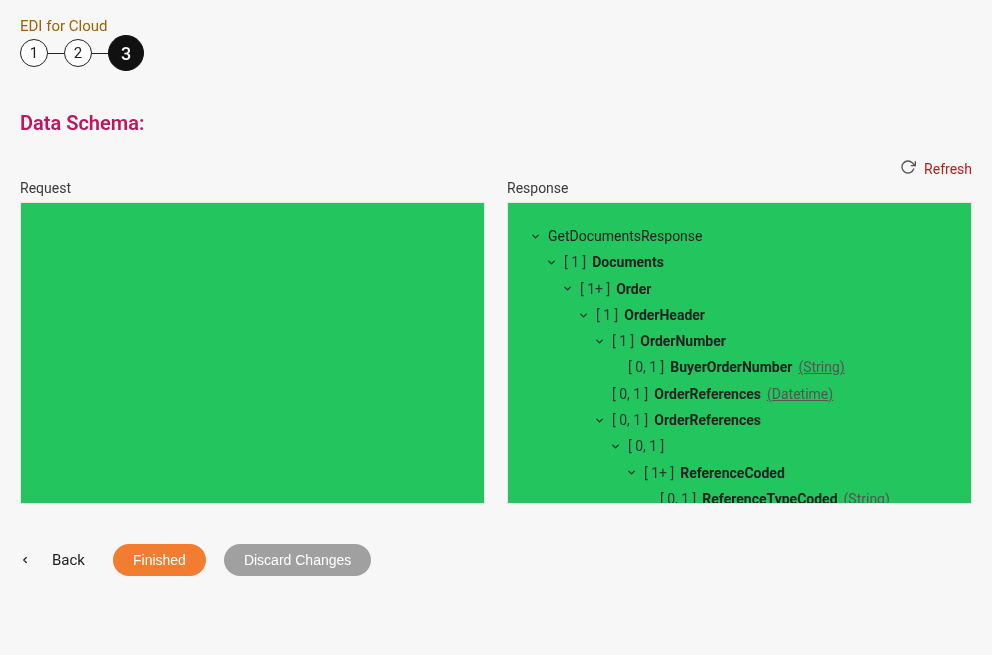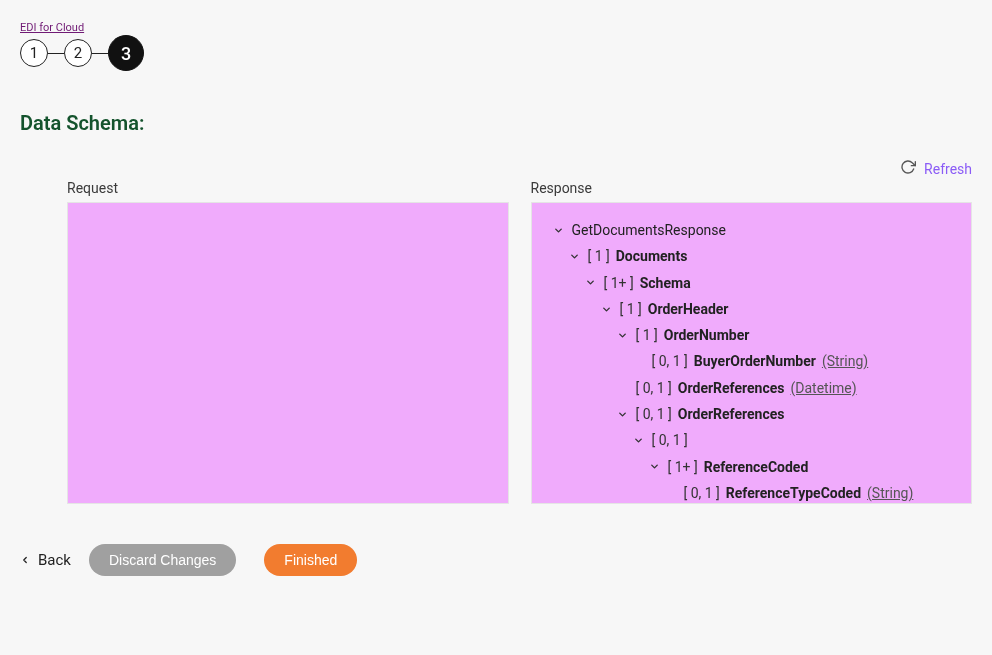--- a/index.html
+++ b/index.html
@@ -6,23 +6,22 @@
   body {
     font-family: -apple-system, BlinkMacSystemFont, "Segoe UI", Roboto, "Helvetica Neue", Arial, sans-serif;
     background: #f7f7f7;
     color: #222;
     width: 992px;
     height: 655px;
     overflow: hidden;
   }
   .page { padding: 16px 20px 20px 20px; }
   .breadcrumb {
-    font-size: 11px;
-    text-decoration: underline;
-    color: #701a75;
+    font-size: 15px;
+    color: #a16207;
     cursor: pointer;
     display: inline-block;
   }
   .page-title {
     font-size: 30px;
     font-weight: 500;
     margin-top: 18px;
     margin-bottom: 20px;
     color: #222;
   }
@@ -55,54 +54,53 @@
   }
   .connector {
     width: 16px;
     height: 1px;
     background: #222;
   }
   .section-heading {
     font-size: 20px;
     font-weight: 600;
     margin-bottom: 24px;
-    color: #14532d;
+    color: #be185d;
   }
   .refresh-row {
     display: flex;
     justify-content: flex-end;
     align-items: center;
     gap: 8px;
     margin-bottom: 2px;
-    color: #8b5cf6;
+    color: #b91c1c;
     font-size: 14px;
     cursor: pointer;
   }
   .columns {
     display: flex;
     gap: 22px;
     align-items: flex-start;
-    margin-left: 47px;
   }
   .col {
     flex: 1;
     display: flex;
     flex-direction: column;
   }
   .col-label {
     font-size: 14px;
     color: #3b3b3b;
     margin-bottom: 6px;
   }
   .panel {
-    background: #f0abfc;
+    background: #22c55e;
     border: 1px solid #e5e5e5;
     height: 302px;
     overflow-y: auto;
-    padding: 14px 6px;
+    padding: 20px 6px;
   }
   .tree { font-size: 14px; line-height: 1.45; }
   .node {
     display: flex;
     align-items: center;
     gap: 6px;
     padding: 3px 0;
     white-space: nowrap;
   }
   .chev {
@@ -120,21 +118,21 @@
   .type { color:#555; font-weight:400;text-decoration:underline; }
   .footer {
     margin-top: 40px;
     display: flex;
     align-items: center;
     gap: 18px;
   }
   .back-link {
     display: flex;
     align-items: center;
-    gap: 8px;
+    gap: 22px;
     font-size: 15px;
     color: #222;
     cursor: pointer;
   }
   .btn {
     border: none;
     border-radius: 18px;
     padding: 8px 20px;
     font-size: 14px;
     cursor: pointer;
@@ -195,21 +193,21 @@
               <span class="card">[ 1 ] </span>
               <span class="name">Documents</span>
             </div>
             <div class="node" style="padding-left: 46px;">
               <span class="chev">
                 <svg width="11" height="11" viewBox="0 0 24 24" fill="none" stroke="#333" stroke-width="3" stroke-linecap="round" stroke-linejoin="round">
                   <polyline points="6 9 12 15 18 9"></polyline>
                 </svg>
               </span>
               <span class="card">[ 1+ ] </span>
-              <span class="name">Schema</span>
+              <span class="name">Order</span>
             </div>
             <div class="node" style="padding-left: 62px;">
               <span class="chev">
                 <svg width="11" height="11" viewBox="0 0 24 24" fill="none" stroke="#333" stroke-width="3" stroke-linecap="round" stroke-linejoin="round">
                   <polyline points="6 9 12 15 18 9"></polyline>
                 </svg>
               </span>
               <span class="card">[ 1 ] </span>
               <span class="name">OrderHeader</span>
             </div>
@@ -273,16 +271,16 @@
 
   <div class="footer">
     <div class="back-link">
       <span>
         <svg width="10" height="10" viewBox="0 0 24 24" fill="none" stroke="#222" stroke-width="3" stroke-linecap="round" stroke-linejoin="round">
             <polyline points="15 18 9 12 15 6"></polyline>
           </svg>
       </span>
       <span>Back</span>
     </div>
+    <button class="btn btn-primary">Finished</button>
     <button class="btn btn-secondary">Discard Changes</button>
-    <button class="btn btn-primary">Finished</button>
   </div>
 </div>
 
 </body></html>

